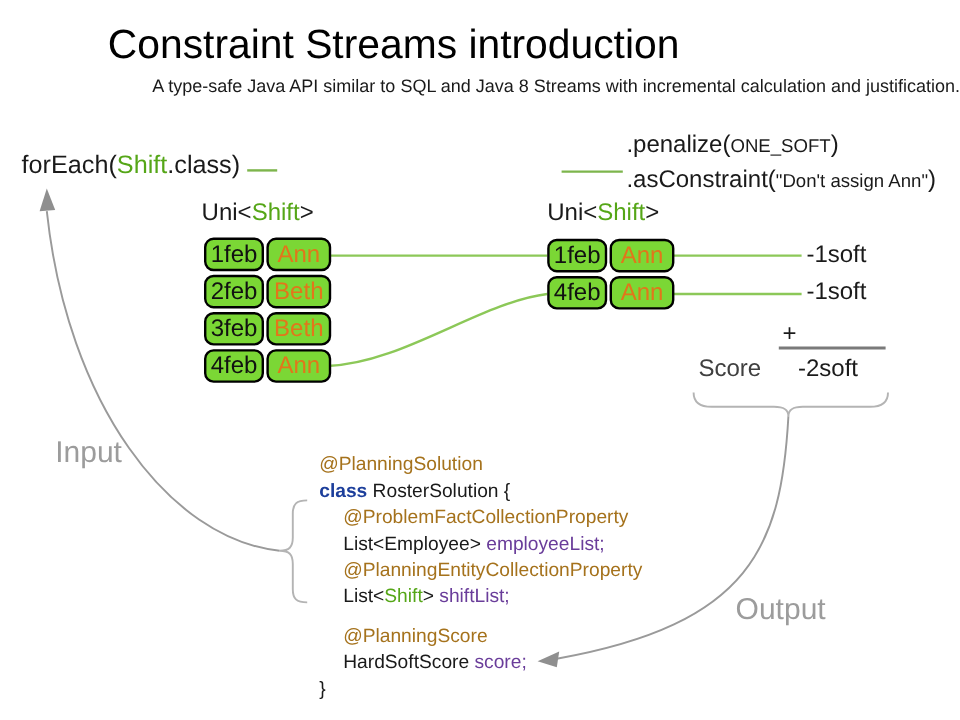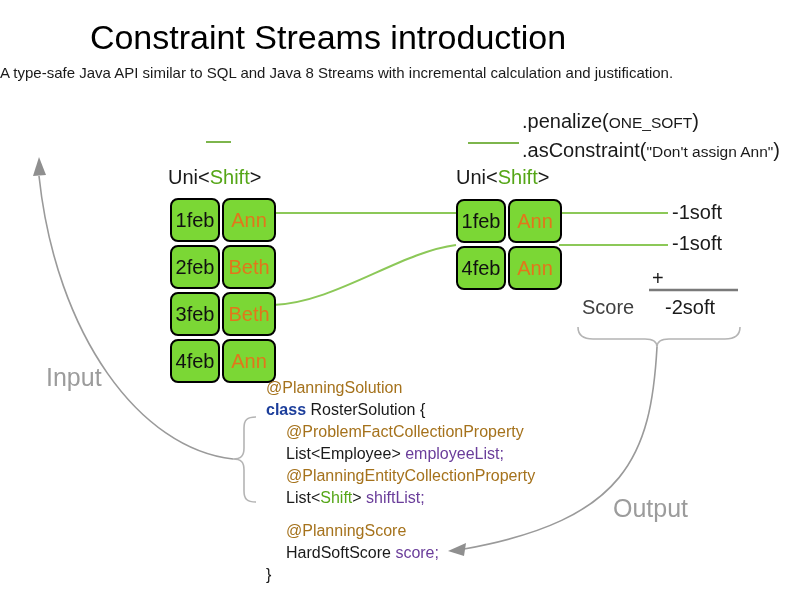--- a/index.html
+++ b/index.html
@@ -2,42 +2,42 @@
 <html><head>
 <meta charset="utf-8">
 <style>
   html,body { margin:0; padding:0; background:#ffffff; }
   .stage {
     position:relative; width:800px; height:600px; overflow:hidden;
     background:#ffffff; font-family:"Liberation Sans", sans-serif; color:#1a1a1a;
   }
   .abs { position:absolute; white-space:nowrap; }
   .title { left:0; top:18px; width:656px; text-align:center; font-size:34px; color:#000; }
-  .subtitle { left:0; top:64px; width:800px; text-align:left; font-size:15px; color:#1a1a1a; }
+  .subtitle { left:0; top:64px; width:800px; text-align:right; font-size:15px; color:#1a1a1a; }
 
   .overlay { position:absolute; left:0; top:0; pointer-events:none; }
 
   .expr { color:#1a1a1a; }
   #foreach { left:18px; top:126px; font-size:21px; }
   #filter { left:236px; top:128px; font-size:20px; }
   #penalize { left:522px; top:110px; font-size:20px; }
   #asconstraint { left:522px; top:139px; font-size:20px; }
   .small { font-size:15.5px; }
   .green { color:#55a617; }
 
   .uni { font-size:20px; color:#1a1a1a; }
   #uni-left { left:168px; top:166px; }
   #uni-right { left:456px; top:166px; }
 
   .stable { display:flex; flex-direction:column; }
   #left-table { left:170px; top:198px; }
   #right-table { left:456px; top:199px; }
   .trow { display:flex; gap:2px; margin-bottom:3px; }
   .cell {
-    box-sizing:border-box; height:44px; border:2px solid #000; border-radius:8px;
+    box-sizing:border-box; height:28px; border:2px solid #000; border-radius:8px;
     background:#7bd735; font-size:20px; display:flex; align-items:center; justify-content:center;
   }
   .cell.date { width:50px; color:#111; }
   .cell.emp  { width:54px; color:#e2761b; }
 
   .penalty { font-size:20px; color:#1a1a1a; }
   #pen1 { left:672px; top:201px; }
   #pen2 { left:672px; top:232px; }
 
   #plus   { left:652px; top:267px; font-size:20px; color:#1a1a1a; }
@@ -76,20 +76,21 @@
     <polygon points="448,551 466,543 464,556" fill="#8f8f8f"></polygon>
 
     <path d="M256,417 C247,417 244,420 244,428 L244,448 C244,456 241,459 233,459 C241,459 244,462 244,470 L244,491 C244,499 247,502 256,502" fill="none" stroke="#b4b4b4" stroke-width="1.6"></path>
     <path d="M233,459 C140,449 56,335 39,176" fill="none" stroke="#9a9a9a" stroke-width="1.6"></path>
     <polygon points="39,157 33,176 46,175" fill="#8f8f8f"></polygon>
   </svg>
 
   <div class="abs title">Constraint Streams introduction</div>
   <div class="abs subtitle">A type-safe Java API similar to SQL and Java 8 Streams with incremental calculation and justification.</div>
 
+  <div class="abs expr" id="foreach"><span>forEach(</span><span class="green">Shift</span><span>.class)</span></div>
 
 
   <div class="abs expr" id="penalize"><span>.penalize(</span><span class="small">ONE_SOFT</span><span>)</span></div>
 
   <div class="abs expr" id="asconstraint"><span>.asConstraint(</span><span class="small">"Don't assign Ann"</span><span>)</span></div>
 
   <div class="abs uni" id="uni-left"><span>Uni&lt;</span><span class="green">Shift</span><span>&gt;</span></div>
 
   <div class="abs uni" id="uni-right"><span>Uni&lt;</span><span class="green">Shift</span><span>&gt;</span></div>
 

